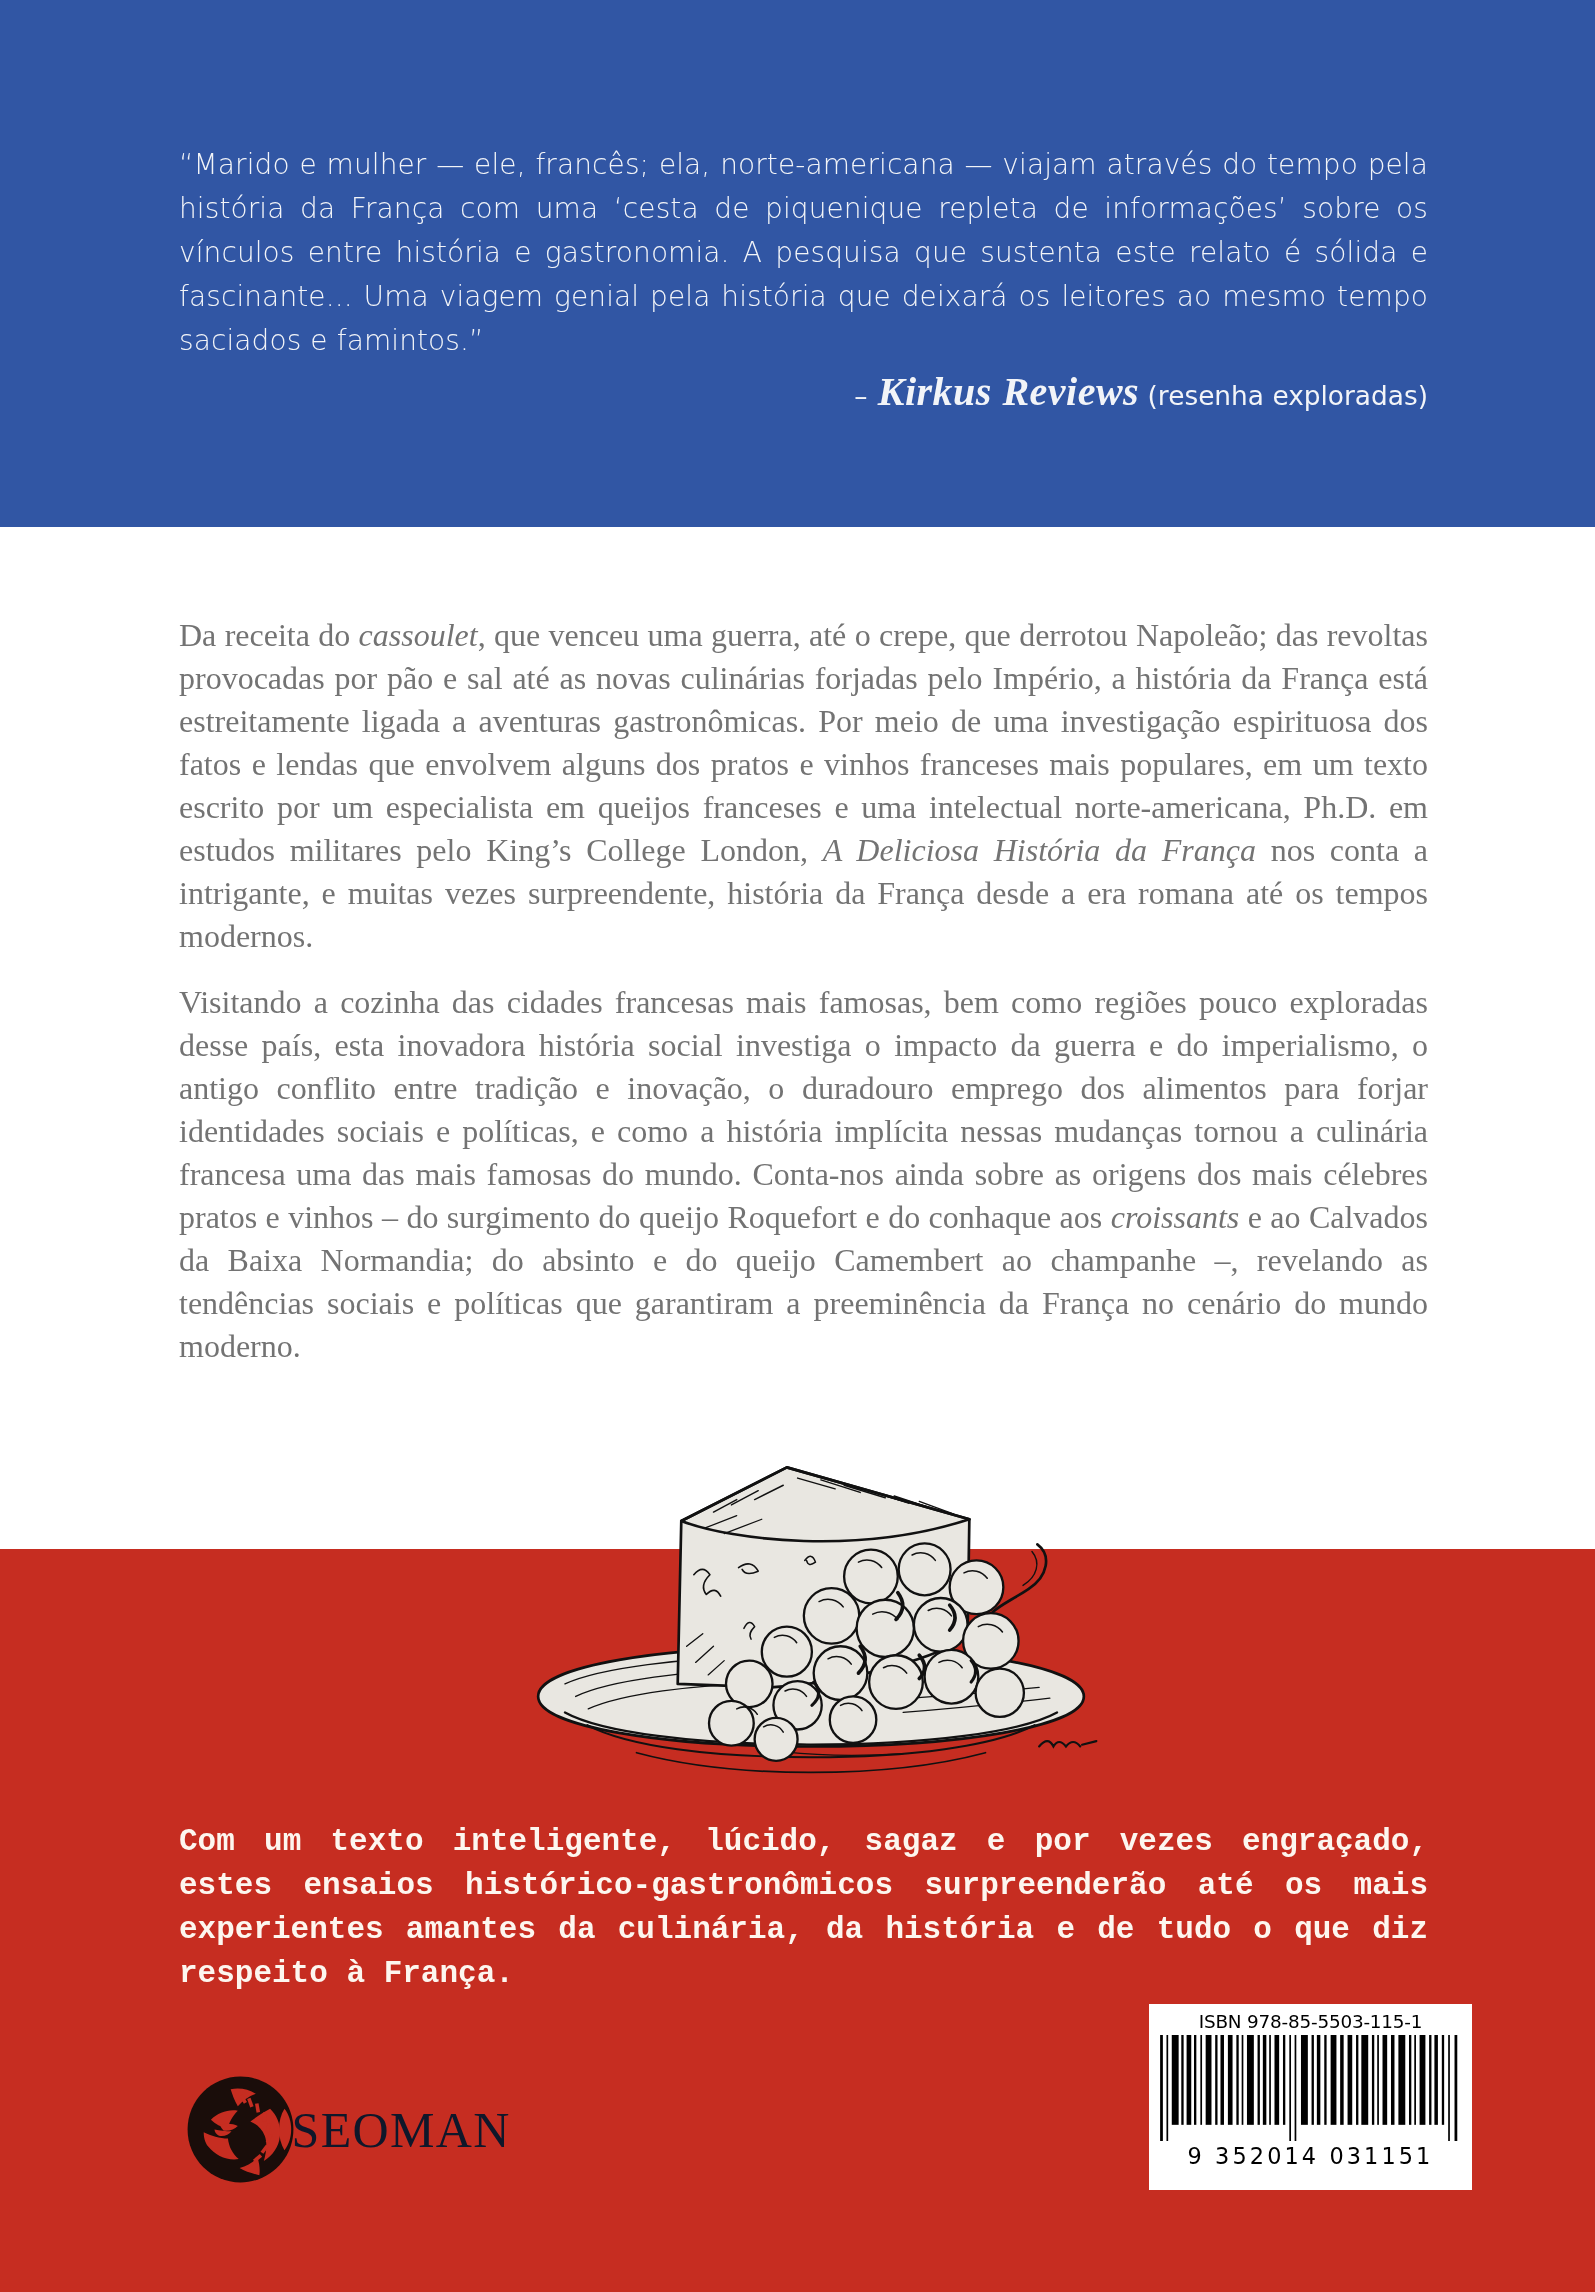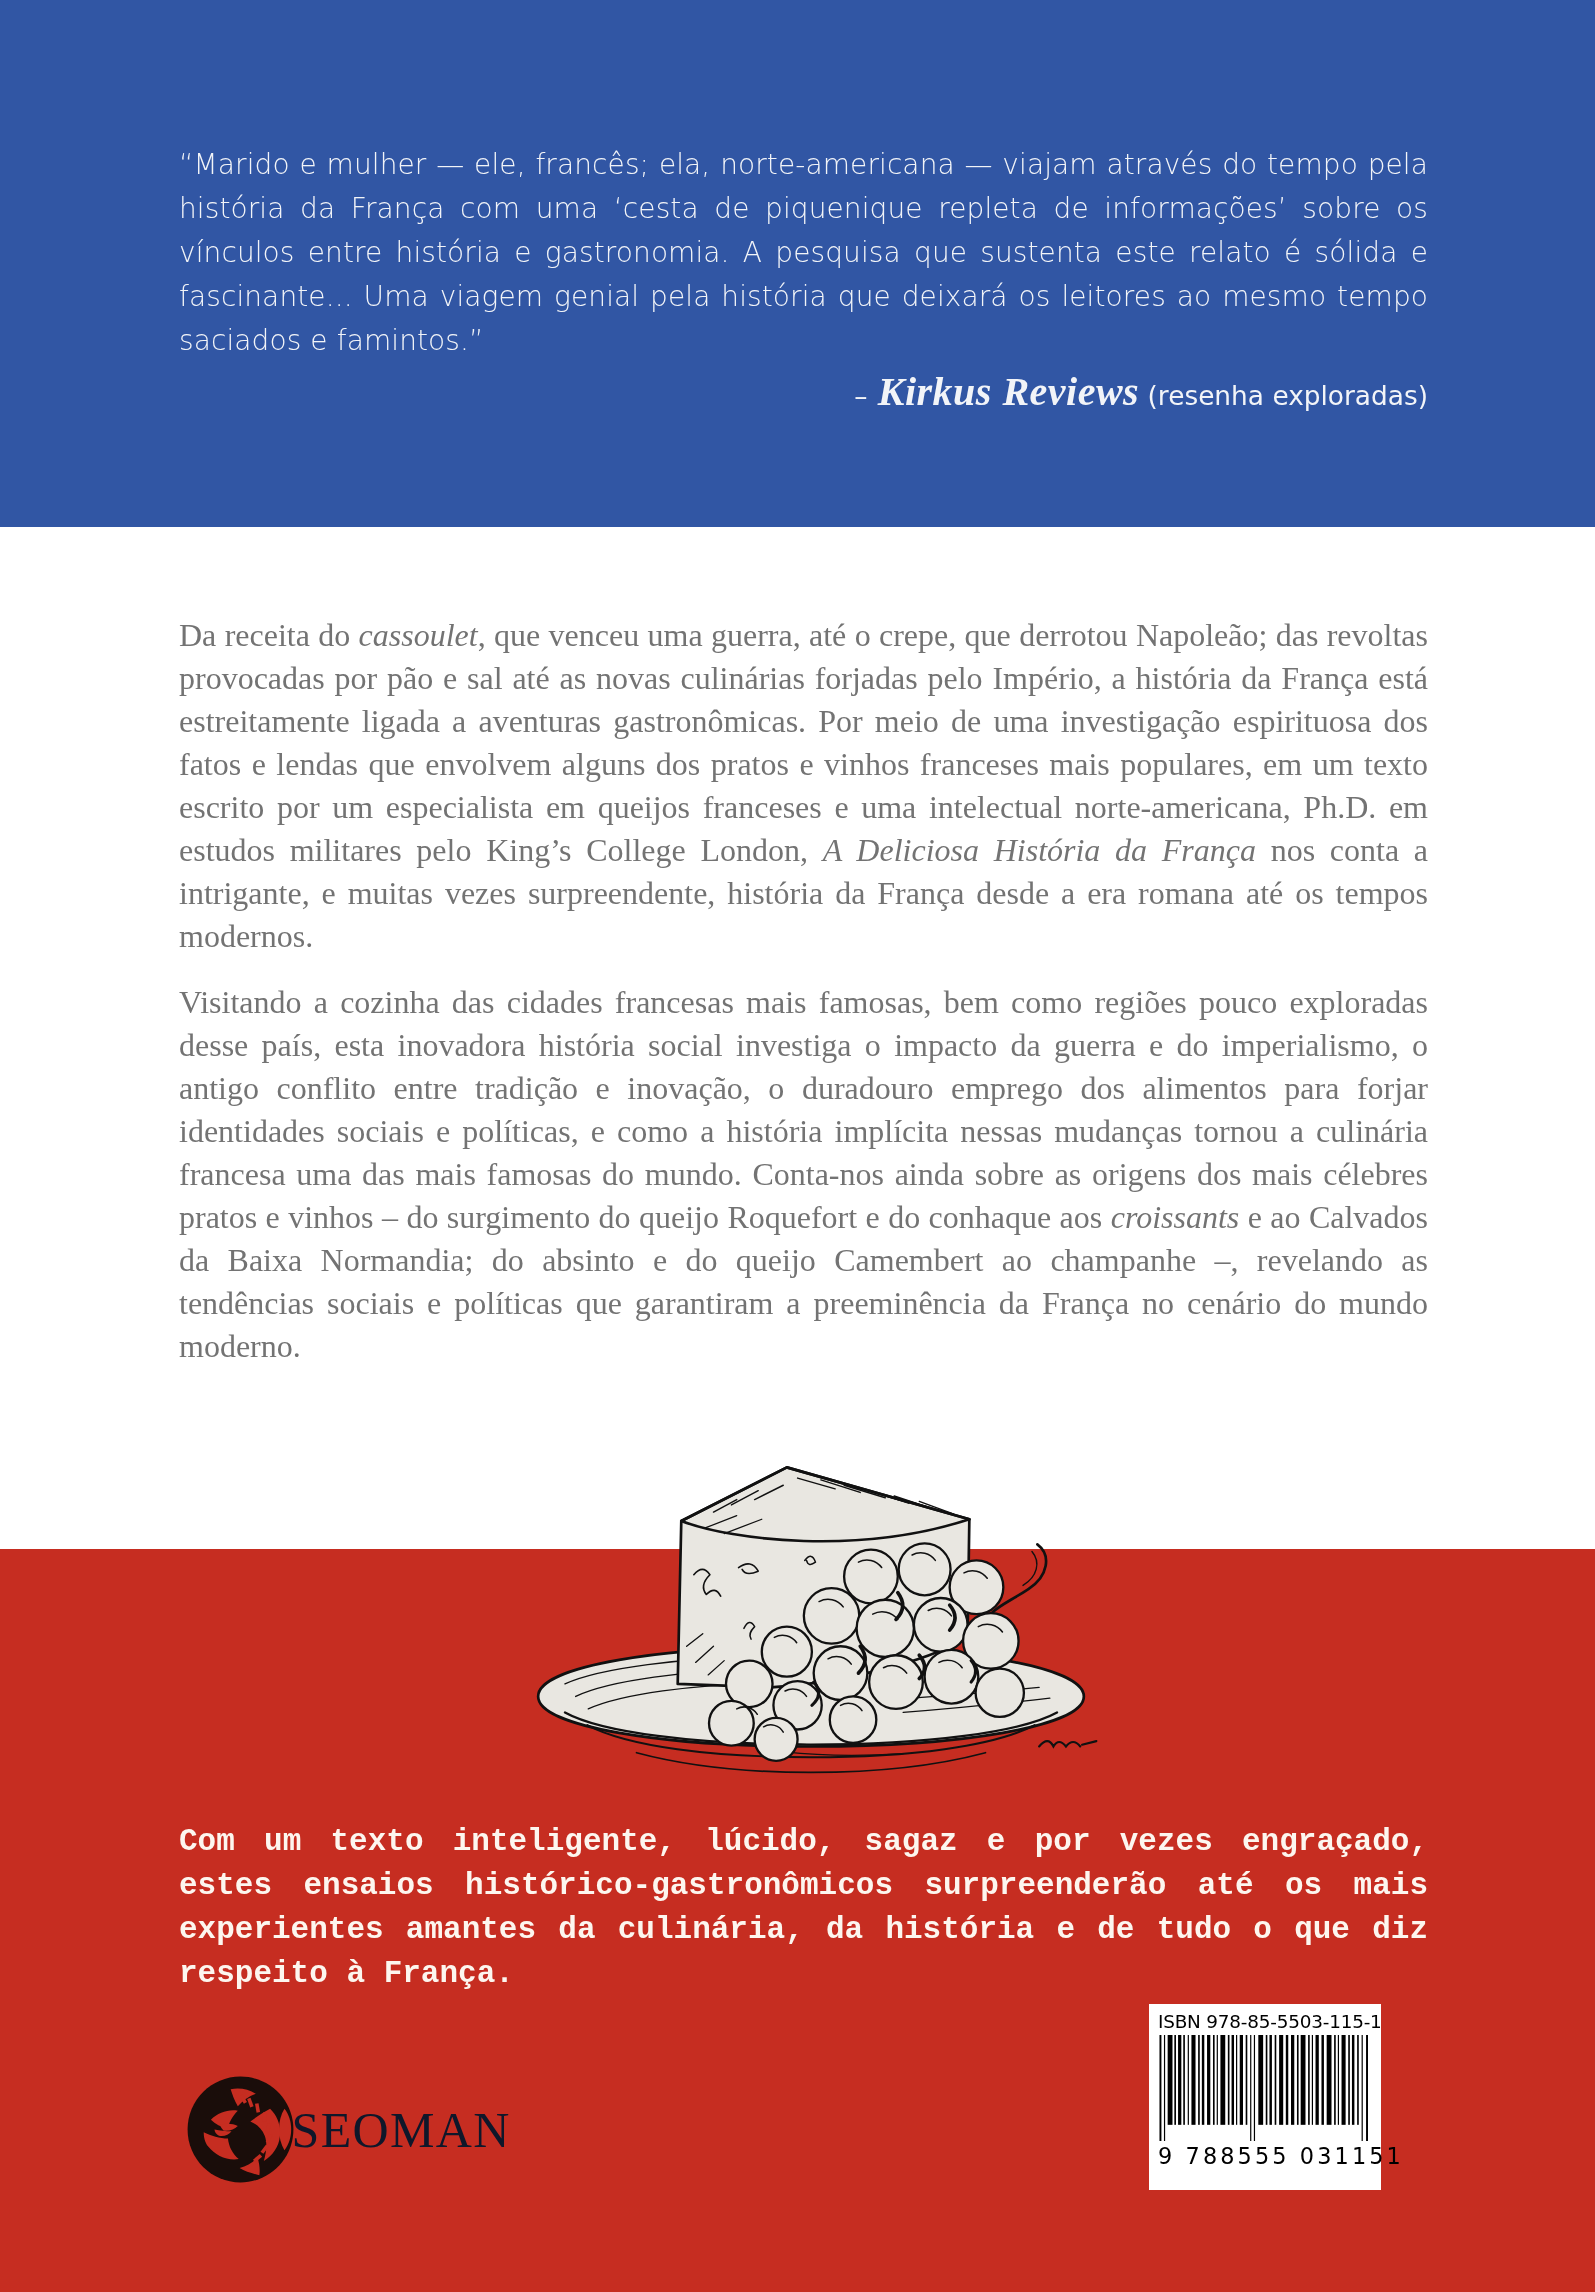--- a/index.html
+++ b/index.html
@@ -126,21 +126,21 @@
     letter-spacing: 1.3px;
     color: #0f172a;
     margin-left: -5.4px;
     line-height: 1;
   }
 
   
   .barcode-box {
     position: absolute;
     left: 1149px; top: 2004px;
-    width: 232px; height: 186px;
+    width: 323px; height: 186px;
     background: #ffffff;
     padding: 7.2px 9px 5.4px 9px;
   }
   .isbn-line {
     font-family: "DejaVu Sans", sans-serif;
     font-size: 18.4px;
     color: #000;
     text-align: center;
     letter-spacing: -0.2px;
     margin-bottom: 2.7px;
@@ -365,15 +365,15 @@
       <rect x="237" y="0" width="2.2" height="100"></rect>
       <rect x="242" y="0" width="1.6" height="100"></rect>
       <rect x="247" y="0" width="5.5" height="100"></rect>
       <rect x="256" y="0" width="2.2" height="100"></rect>
       <rect x="261" y="0" width="3.3" height="100"></rect>
       <rect x="268" y="0" width="2.2" height="100"></rect>
       <rect x="274" y="0" width="1.6" height="118"></rect>
       <rect x="280" y="0" width="2.6" height="118"></rect>
     </g>
   </svg>
-  <div class="digits-line">9 788555 031151</div>
+  <div class="digits-line">9 352014 031151</div>
 </div>
 
 
 </body></html>

